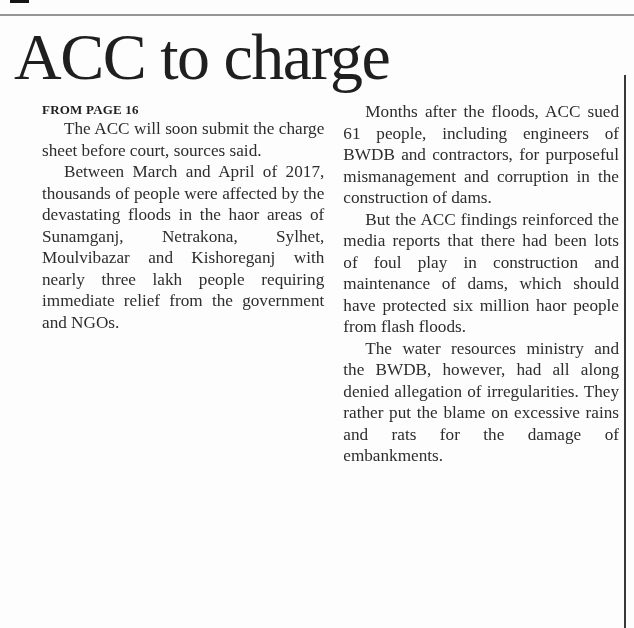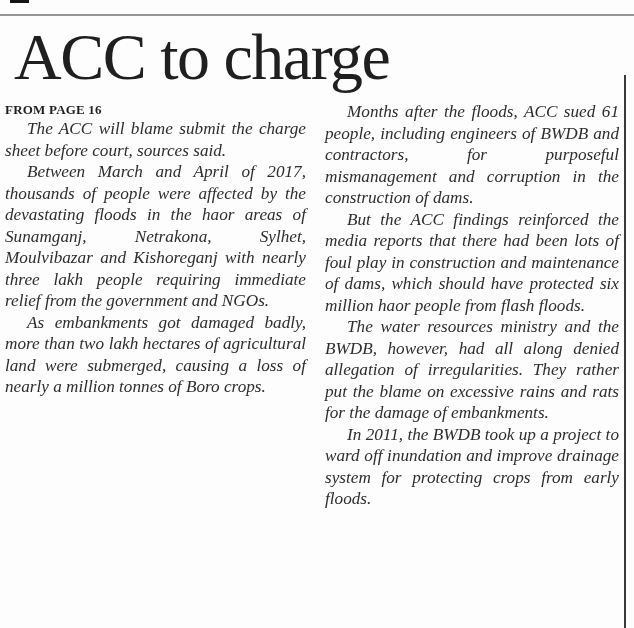--- a/index.html
+++ b/index.html
@@ -40,23 +40,23 @@
     position: absolute; left: 5px; top: 101px;
     width: 614px;
     display: flex;
     gap: 19px;
   }
   .col {
     font-size: 17.2px;
     line-height: 21.5px;
     text-align: justify;
   }
-  .col-left  { width: 301px; }
+  .col-left  { width: 301px; margin-left: 37px; }
   .col-right { width: 294px; }
-  .col p { margin: 0; text-indent: 22px; font-style: italic; }
+  .col p { margin: 0; text-indent: 22px; }
   .col p.noindent { text-indent: 0; }
   .kicker {
     font-weight: bold;
     font-size: 13px;
     line-height: 17px;
     letter-spacing: 0.2px;
     color: var(--headline, #1f1f1f);
   }
   .side-rule {
     position: absolute; left: 624px; top: 75px;
@@ -71,29 +71,27 @@
 
   <div class="corner-mark"></div>
   <div class="top-rule"></div>
 
   <h1 class="headline">ACC to charge</h1>
 
   <div class="columns">
 
     <div class="col col-left">
       <div class="kicker">FROM PAGE 16</div>
-      <p>The ACC will blame submit the charge sheet before court, sources said.</p>
+      <p>The ACC will soon submit the charge sheet before court, sources said.</p>
       <p>Between March and April of 2017, thousands of people were affected by the devastating floods in the haor areas of Sunamganj, Netrakona, Sylhet, Moulvibazar and Kishoreganj with nearly three lakh people requiring immediate relief from the government and NGOs.</p>
-      <p>As embankments got damaged badly, more than two lakh hectares of agricultural land were submerged, causing a loss of nearly a million tonnes of Boro crops.</p>
     </div>
 
     <div class="col col-right">
       <p>Months after the floods, ACC sued 61 people, including engineers of BWDB and contractors, for purposeful mismanagement and corruption in the construction of dams.</p>
       <p>But the ACC findings reinforced the media reports that there had been lots of foul play in construction and maintenance of dams, which should have protected six million haor people from flash floods.</p>
       <p>The water resources ministry and the BWDB, however, had all along denied allegation of irregularities. They rather put the blame on excessive rains and rats for the damage of embankments.</p>
-      <p>In 2011, the BWDB took up a project to ward off inundation and improve drainage system for protecting crops from early floods.</p>
     </div>
 
   </div>
 
   <div class="side-rule"></div>
 
 </div>
 
 </body></html>

